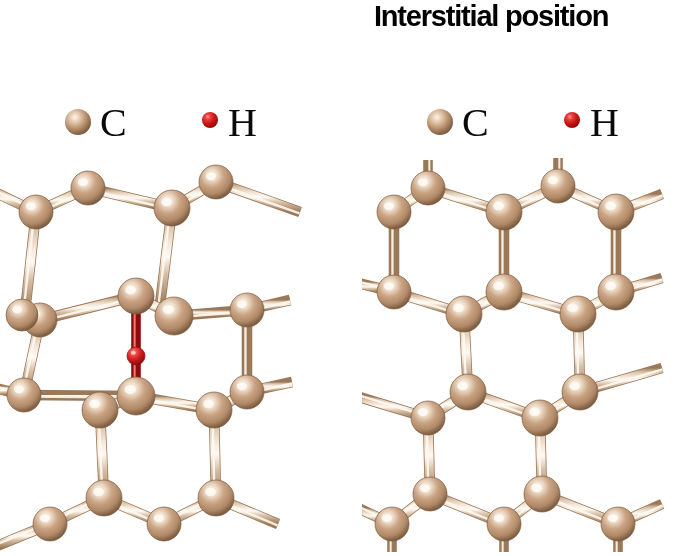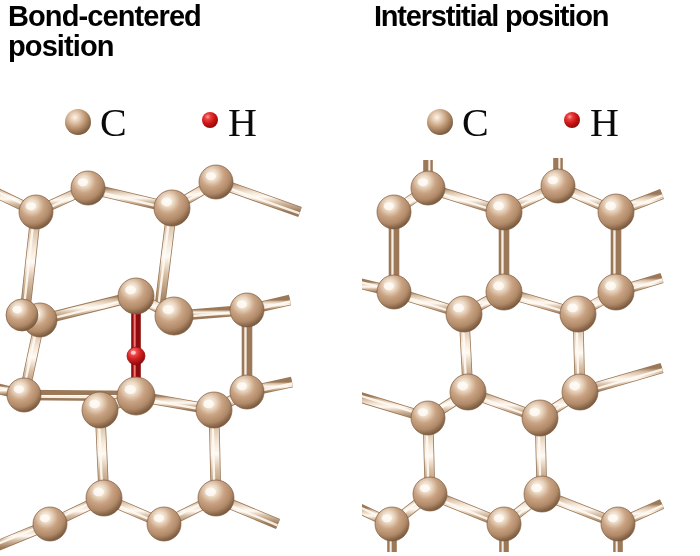--- a/index.html
+++ b/index.html
@@ -70,22 +70,20 @@
     height: 556px;
     pointer-events: none;
   }
 </style>
 </head>
 <body>
 
 <div class="figure">
 
   <div class="panel" id="panel-left">
-    <div class="panel-title">Bond-centered
-position</div>
 
     <div class="legend" style="top:95px;">
       <svg class="legend-svg" width="350" height="60" style="position:absolute;left:0;top:0;">
         <defs>
           <radialGradient id="cGradL" cx="38%" cy="32%" r="68%">
             <stop offset="0%" stop-color="#fdf4ea"></stop>
             <stop offset="26%" stop-color="#e6cdb4"></stop>
             <stop offset="62%" stop-color="#bb9370"></stop>
             <stop offset="100%" stop-color="#7d5c40"></stop>
           </radialGradient>

